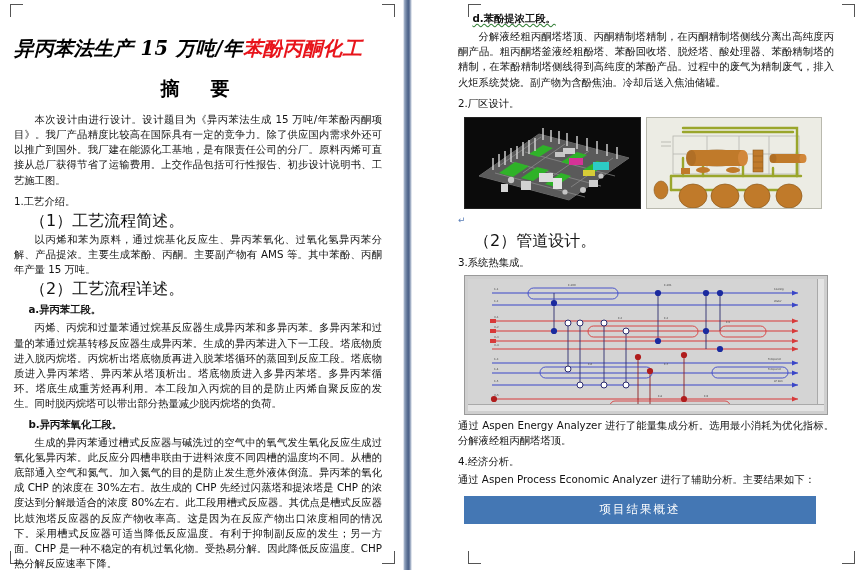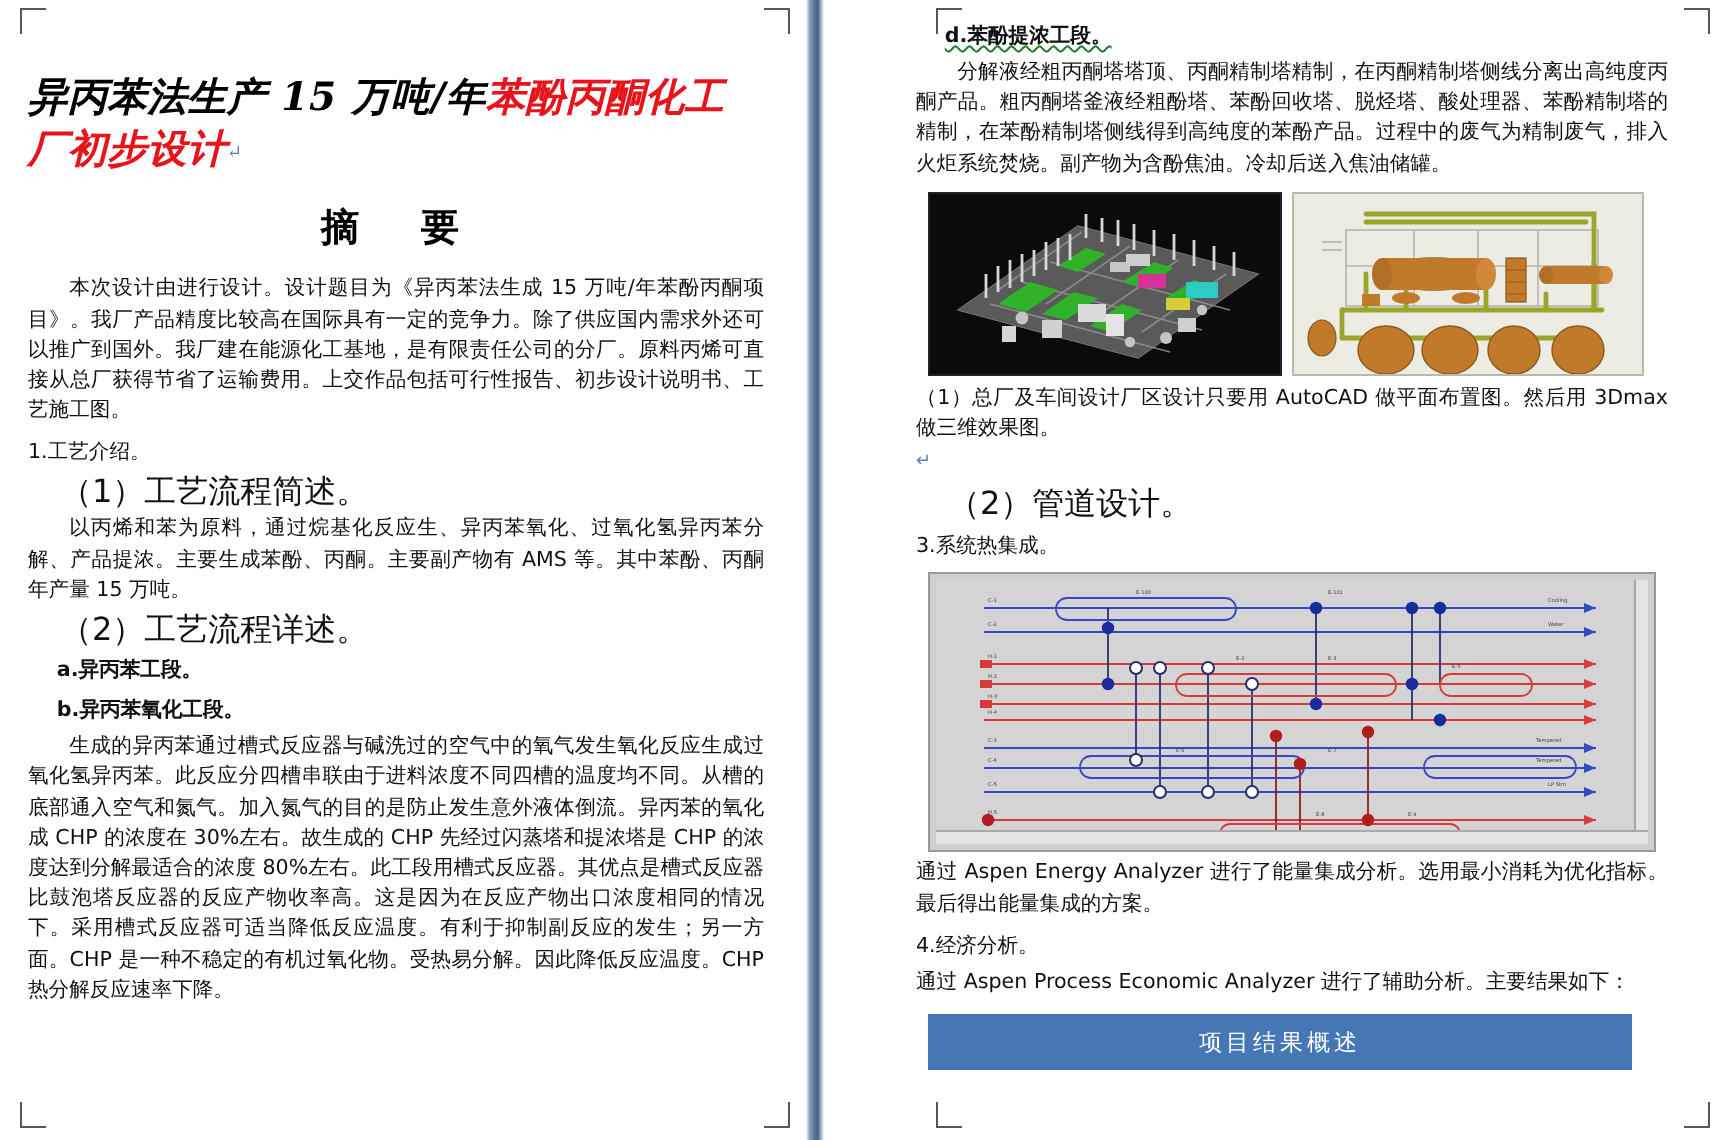--- a/index.html
+++ b/index.html
@@ -111,47 +111,46 @@
   <div class="cmark cm-tr2"></div>
   <div class="cmark cm-bl2"></div>
   <div class="cmark cm-br2"></div>
 
   <div class="col col-left">
     <div class="inner-left">
 
       <h1 class="doc-title">
         <span>异丙苯法生产 15 万吨/年</span><span class="red" style="color: rgb(232, 20, 27);">苯酚丙酮化工</span>
       </h1>
-      <h1 class="doc-title-l2" style="color: rgb(232, 20, 27);">
-        <span>厂初步设计</span><span class="pilcrow">↵</span>
-      </h1>
 
       <div class="abstract-h">摘　要</div>
 
       <p class="p indent">本次设计由进行设计。设计题目为《异丙苯法生成 15 万吨/年苯酚丙酮项目》。我厂产品精度比较高在国际具有一定的竞争力。除了供应国内需求外还可以推广到国外。我厂建在能源化工基地，是有限责任公司的分厂。原料丙烯可直接从总厂获得节省了运输费用。上交作品包括可行性报告、初步设计说明书、工艺施工图。</p>
 
       <div class="h-num">1.工艺介绍。</div>
       <div class="h-sub">（1）工艺流程简述。</div>
       <p class="p indent">以丙烯和苯为原料，通过烷基化反应生、异丙苯氧化、过氧化氢异丙苯分解、产品提浓。主要生成苯酚、丙酮。主要副产物有 AMS 等。其中苯酚、丙酮年产量 15 万吨。</p>
 
       <div class="h-sub">（2）工艺流程详述。</div>
       <div class="h-abc">a.异丙苯工段。</div>
+      <p class="p indent">丙烯、丙烷和过量苯通过烷基反应器生成异丙苯和多异丙苯。多异丙苯和过量的苯通过烷基转移反应器生成异丙苯。生成的异丙苯进入下一工段。塔底物质进入脱丙烷塔。丙烷析出塔底物质再进入脱苯塔循环的蒸回到反应工段。塔底物质进入异丙苯塔、异丙苯从塔顶析出。塔底物质进入多异丙苯塔。多异丙苯循环。塔底生成重芳烃再利用。本工段加入丙烷的目的是防止丙烯自聚反应的发生。同时脱丙烷塔可以带出部分热量减少脱丙烷塔的负荷。</p>
 
       <div class="h-abc">b.异丙苯氧化工段。</div>
       <p class="p indent">生成的异丙苯通过槽式反应器与碱洗过的空气中的氧气发生氧化反应生成过氧化氢异丙苯。此反应分四槽串联由于进料浓度不同四槽的温度均不同。从槽的底部通入空气和氮气。加入氮气的目的是防止发生意外液体倒流。异丙苯的氧化成 CHP 的浓度在 30%左右。故生成的 CHP 先经过闪蒸塔和提浓塔是 CHP 的浓度达到分解最适合的浓度 80%左右。此工段用槽式反应器。其优点是槽式反应器比鼓泡塔反应器的反应产物收率高。这是因为在反应产物出口浓度相同的情况下。采用槽式反应器可适当降低反应温度。有利于抑制副反应的发生；另一方面。CHP 是一种不稳定的有机过氧化物。受热易分解。因此降低反应温度。CHP 热分解反应速率下降。</p>
 
     </div>
   </div>
 
   <div class="col col-right">
     <div class="inner-right">
 
       <div class="h-abc"><span class="squiggle">d.苯酚提浓工段。</span></div>
       <p class="p indent">分解液经粗丙酮塔塔顶、丙酮精制塔精制，在丙酮精制塔侧线分离出高纯度丙酮产品。粗丙酮塔釜液经粗酚塔、苯酚回收塔、脱烃塔、酸处理器、苯酚精制塔的精制，在苯酚精制塔侧线得到高纯度的苯酚产品。过程中的废气为精制废气，排入火炬系统焚烧。副产物为含酚焦油。冷却后送入焦油储罐。</p>
 
+      <div class="h-num">2.厂区设计。</div>
 
       <div class="figrow">
 
         <div class="fig fig3d">
           <svg width="176" height="90" viewBox="0 0 176 90">
             <rect x="0" y="0" width="176" height="90" fill="#0b0b0b"></rect>
             <g opacity="0.95">
               <polygon points="14,58 74,16 164,40 104,82" fill="#6e6e6e" stroke="#8c8c8c" stroke-width="0.7"></polygon>
               <polygon points="14,58 74,16 164,40 104,82" fill="#5f5f5f"></polygon>
 
@@ -267,21 +266,20 @@
 
             <g stroke="#8e8e86" stroke-width="0.5">
               <line x1="14" y1="24" x2="24" y2="24"></line>
               <line x1="14" y1="28" x2="24" y2="28"></line>
             </g>
           </svg>
         </div>
 
       </div>
 
-      <p class="p">（1）总厂及车间设计厂区设计只要用 AutoCAD 做平面布置图。然后用 3Dmax 做三维效果图。</p>
       <p class="p"><span class="pilcrow">↵</span></p>
 
       <div class="h-sub">（2）管道设计。</div>
 
       <div class="h-num">3.系统热集成。</div>
 
       <div class="hen-wrap">
         <div class="hen-inner">
           <svg width="358" height="134" viewBox="0 0 358 134">
             <rect x="0" y="0" width="358" height="134" fill="#d4d4d4"></rect>
@@ -409,21 +407,21 @@
               <rect x="22" y="40" width="6" height="4" fill="#d83a3a"></rect>
               <rect x="22" y="50" width="6" height="4" fill="#d83a3a"></rect>
               <rect x="22" y="60" width="6" height="4" fill="#d83a3a"></rect>
             </g>
           </svg>
           <div class="hen-scroll"></div>
           <div class="hen-scroll-b"></div>
         </div>
       </div>
 
-      <p class="p">通过 Aspen Energy Analyzer 进行了能量集成分析。选用最小消耗为优化指标。最后得出能量集成的方案。</p>
+      <p class="p">通过 Aspen Energy Analyzer 进行了能量集成分析。选用最小消耗为优化指标。分解液经粗丙酮塔塔顶。</p>
 
       <div class="h-num">4.经济分析。</div>
       <p class="p">通过 Aspen Process Economic Analyzer 进行了辅助分析。主要结果如下：</p>
 
       <div class="banner" style="background: rgb(68, 119, 180);">
         <span>项目结果概述</span>
       </div>
 
     </div>
   </div>

